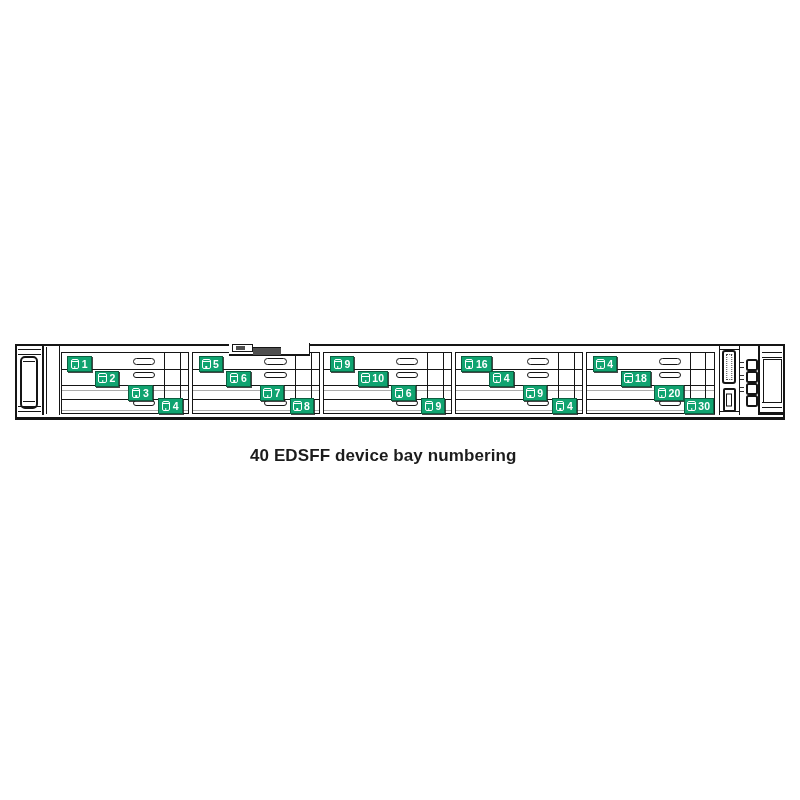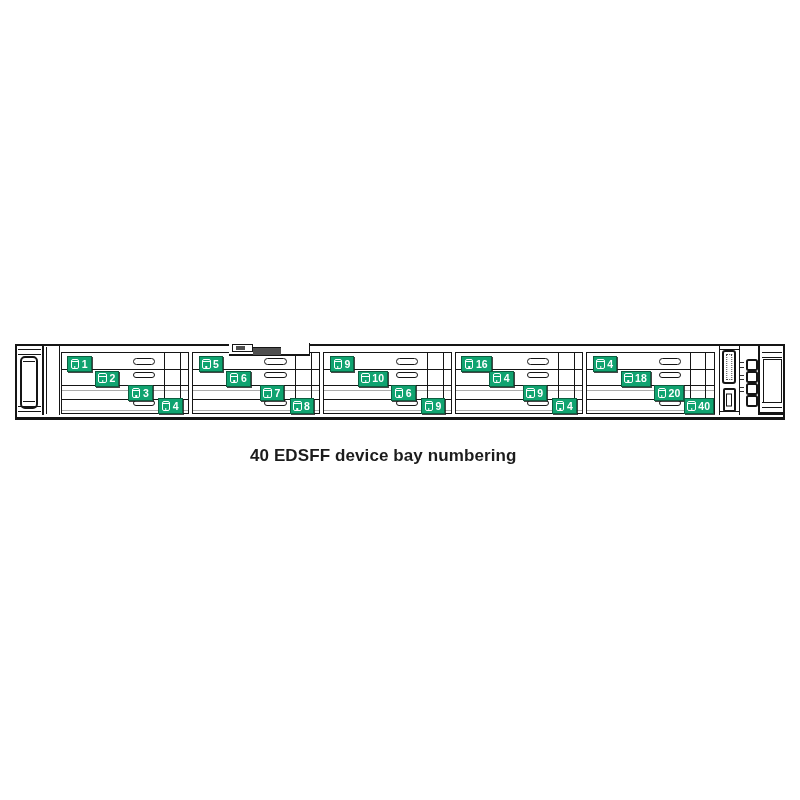--- a/index.html
+++ b/index.html
@@ -216,21 +216,21 @@
           <div class="bay-label" style="left: 26.5%; top: 18px;">
             <div class="dicon"></div>
             <span>18</span>
           </div>
           <div class="bay-label" style="left: 53%; top: 32.5px;">
             <div class="dicon"></div>
             <span>20</span>
           </div>
           <div class="bay-label" style="left: 76.5%; top: 45.5px;">
             <div class="dicon"></div>
-            <span>40</span>
+            <span>30</span>
           </div>
         </div>
       </div>
 
     <div class="io-panel">
       <div class="dp"></div>
       <div class="usb"></div>
     </div>
 
     <div class="status-col" id="statusCol">

